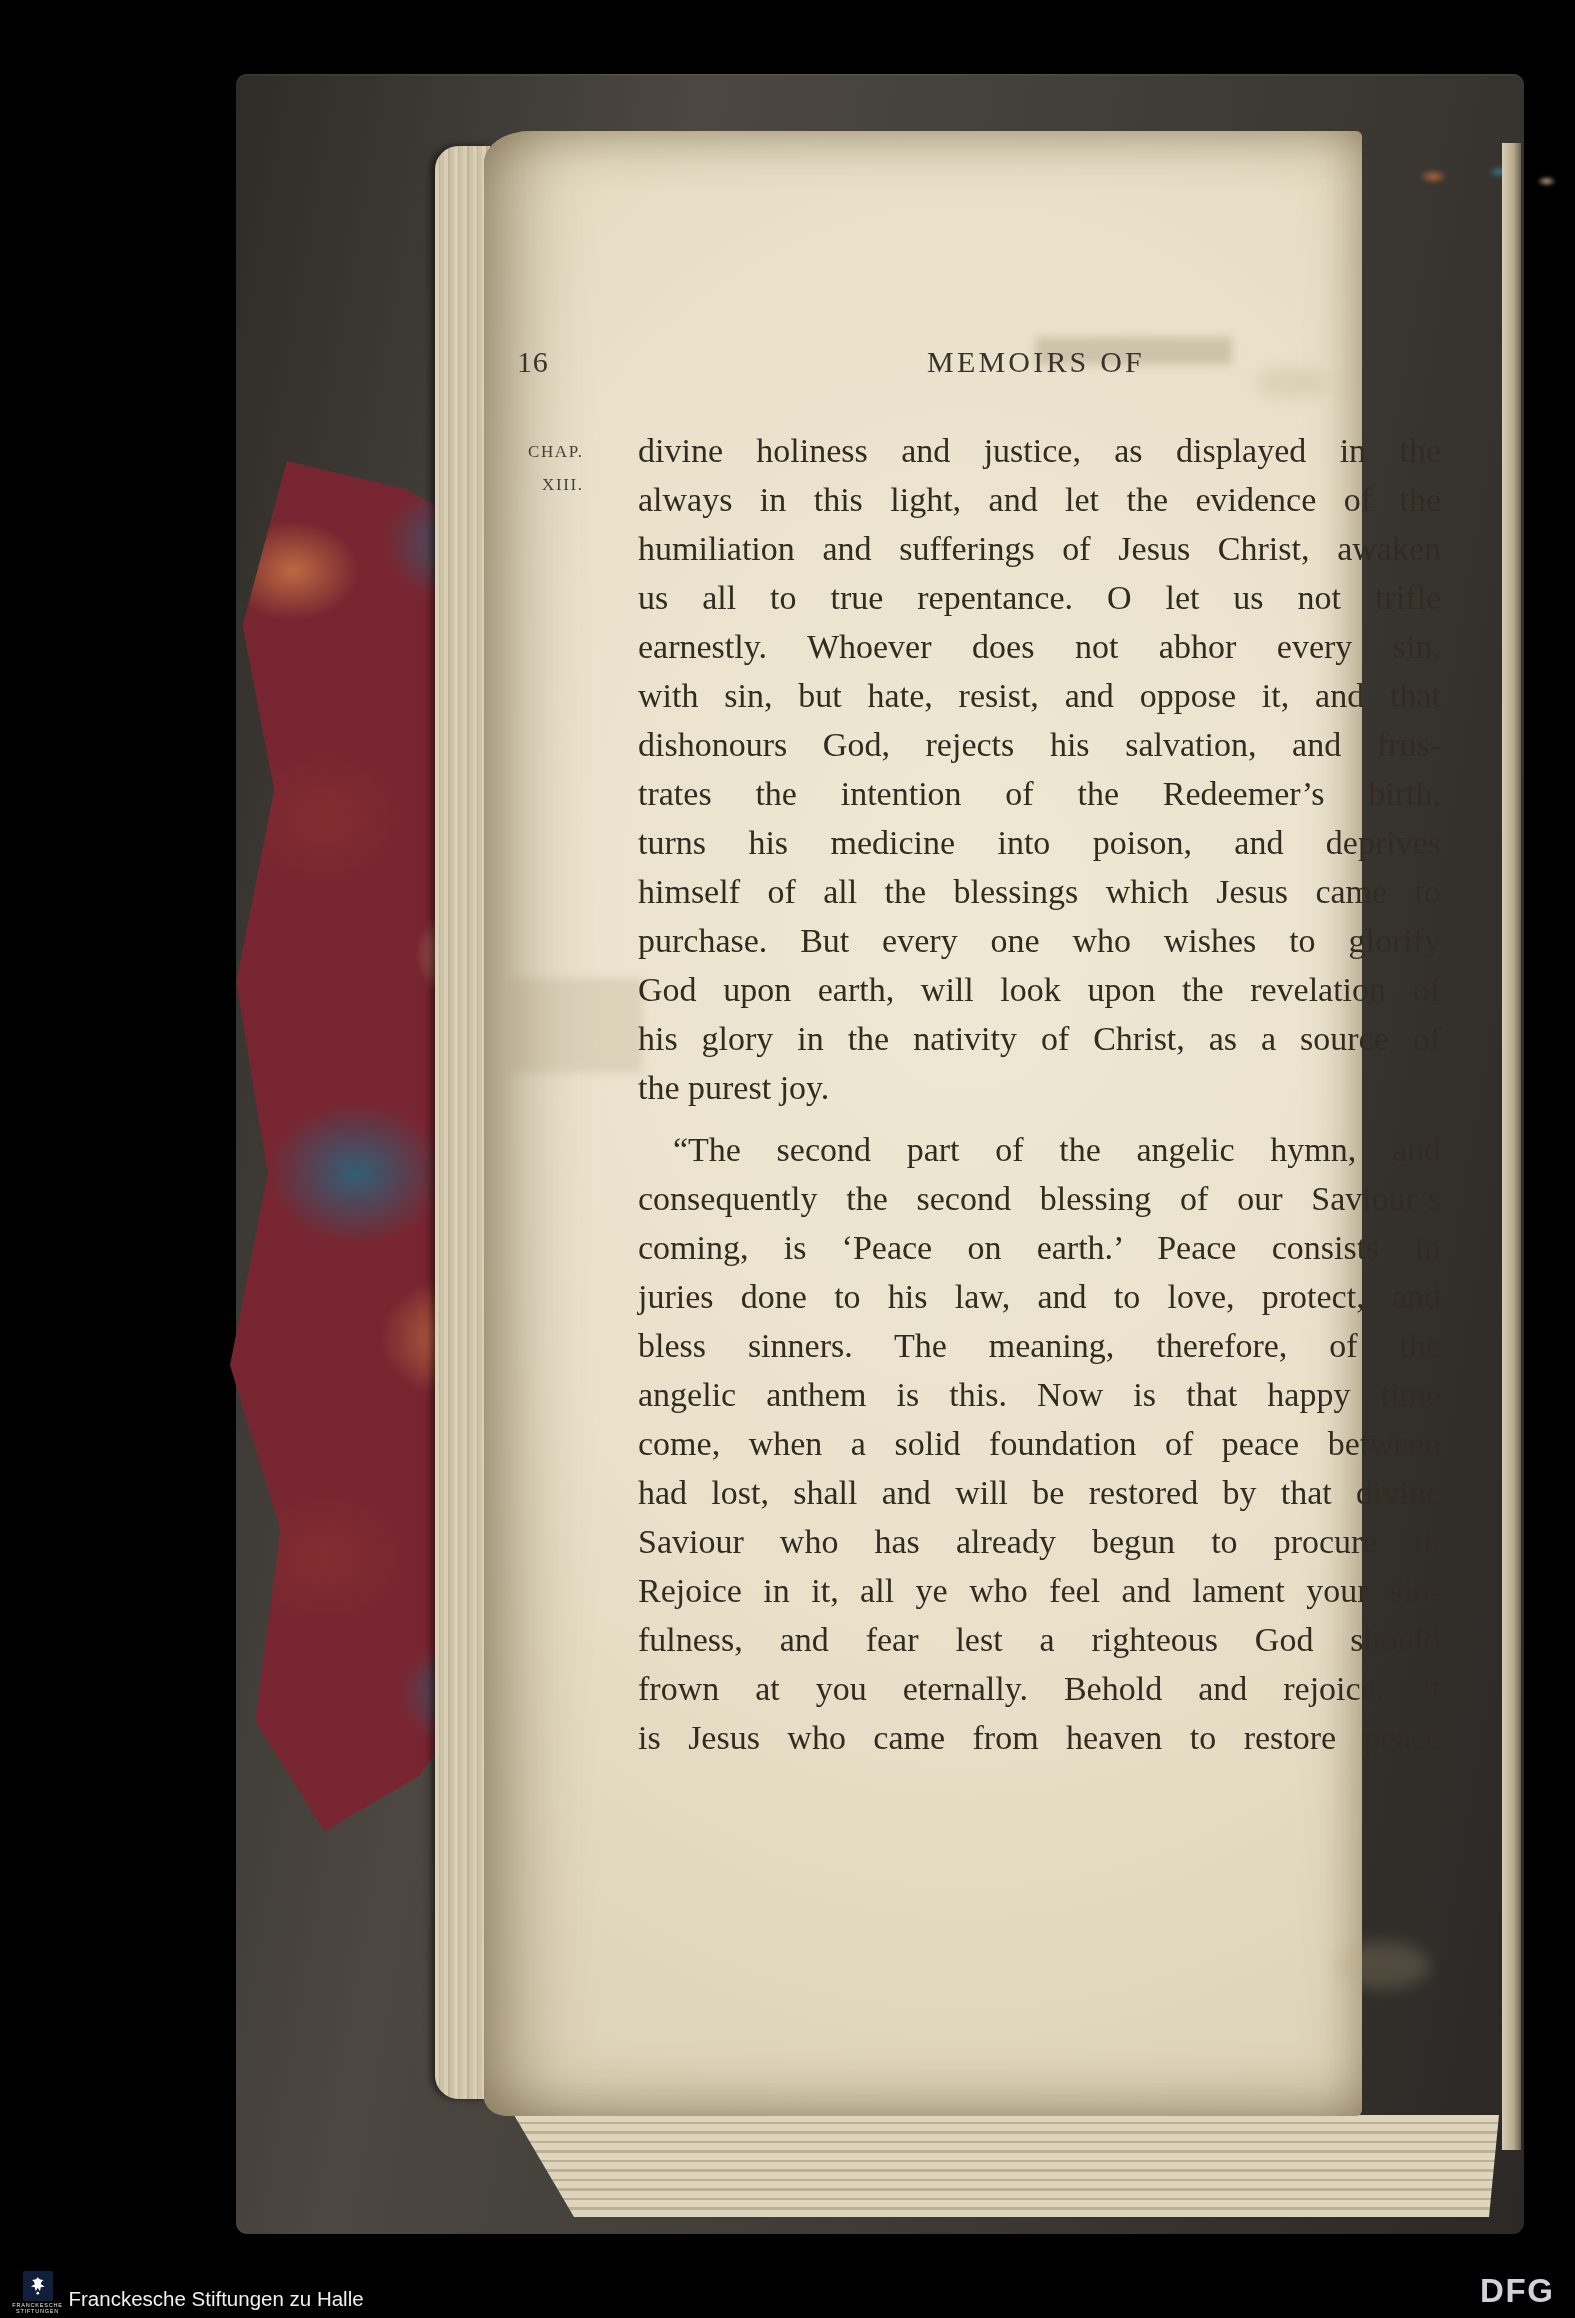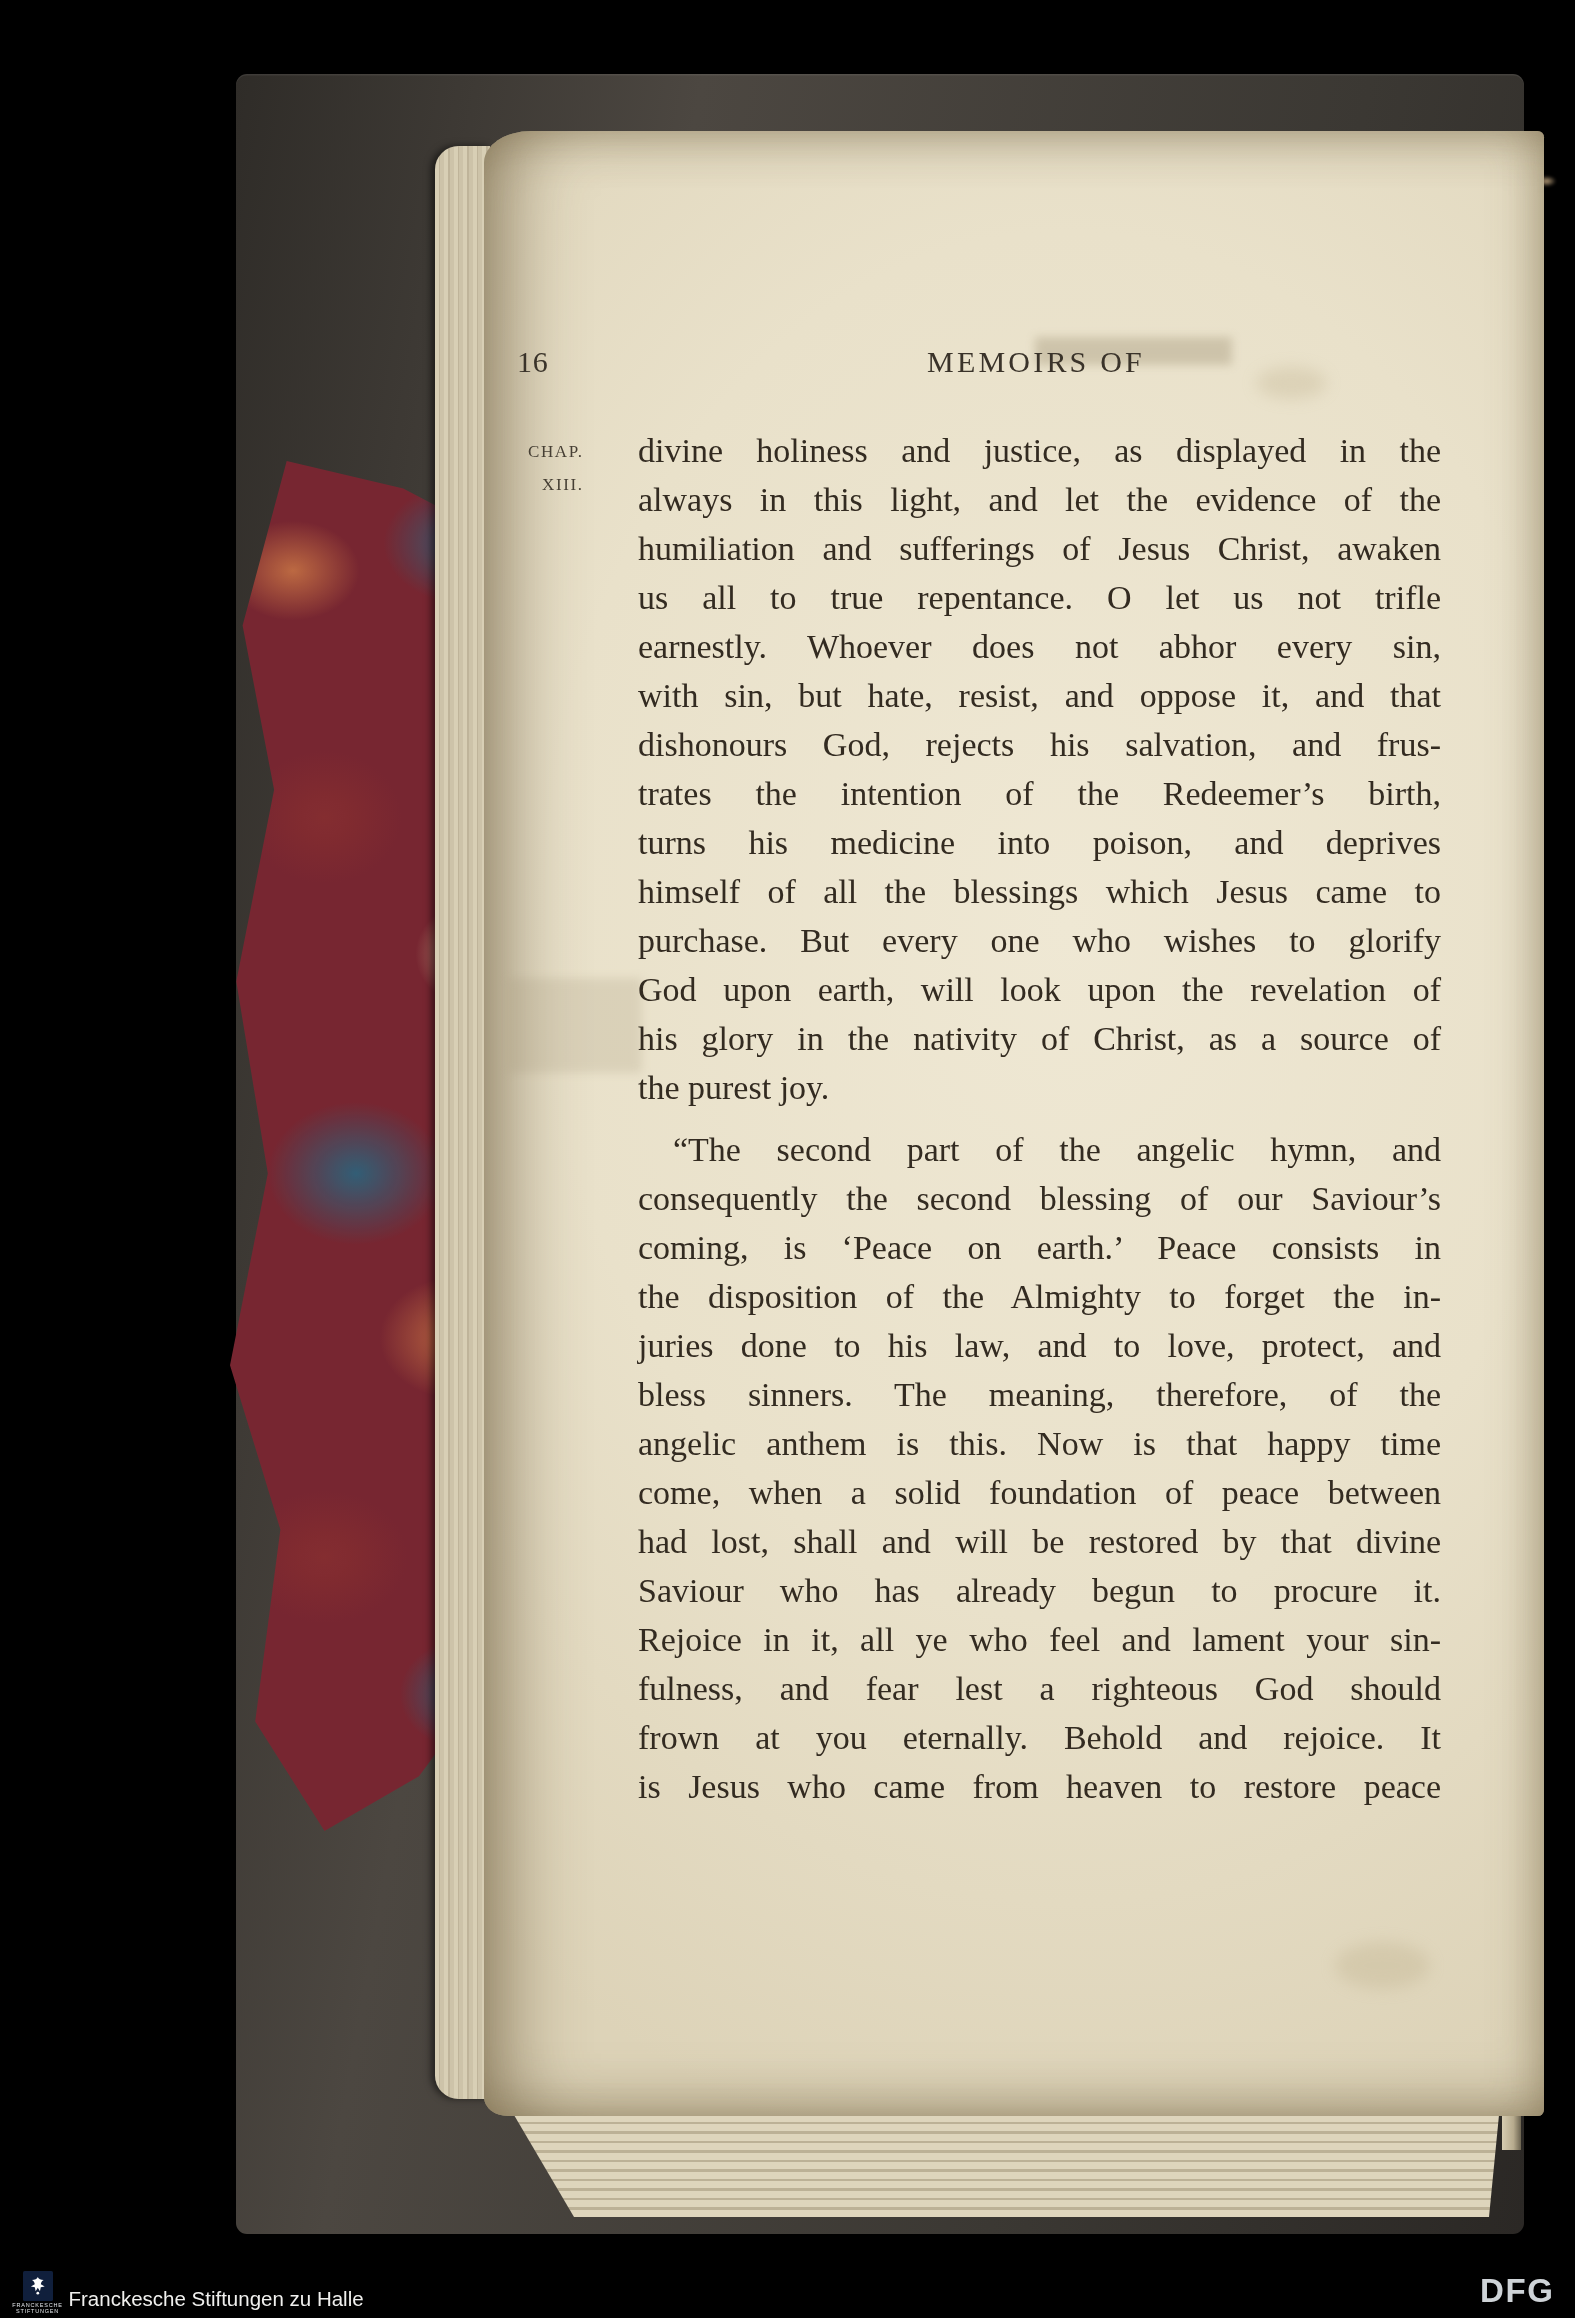--- a/index.html
+++ b/index.html
@@ -49,21 +49,21 @@
   .page-edges-bottom{
     position:absolute;left:504px;top:2115px;width:1000px;height:102px;
     background:repeating-linear-gradient(180deg,#ded5bc 0 7px,#bcb196 7px 9.5px);
     clip-path:polygon(1% 0,99.5% 0,98.5% 100%,7% 100%);
   }
   .page-right-edge{
     position:absolute;left:1502px;top:143px;width:19px;height:2007px;
     background:linear-gradient(90deg,#d6ccb1,#b7ab8e 60%,#6b6350);
   }
   .book-page{
-    position:absolute;left:484px;top:131px;width:1060px;height:1985px;
+    position:absolute;left:484px;top:131px;width:878px;height:1985px;
     background:
       radial-gradient(945px 1260px at 55% 40%, #efe8d4 0%, #e9e1ca 55%, #ddd3b8 100%);
     border-radius:47px 6.3px 6.3px 23.6px / 31.5px 6.3px 6.3px 19px;
     box-shadow:
       inset 55px 0 71px -23.6px rgba(88,70,40,.45),
       inset -27px 0 47px -19px rgba(110,92,58,.35),
       inset 0 23.6px 47px -15.8px rgba(110,92,58,.30),
       inset 0 -31.5px 55px -19px rgba(110,92,58,.35);
   }
   
@@ -154,21 +154,20 @@
         <div class="tline">himself of all the blessings which Jesus came to</div>
         <div class="tline">purchase. But every one who wishes to glorify</div>
         <div class="tline">God upon earth, will look upon the revelation of</div>
         <div class="tline">his glory in the nativity of Christ, as a source of</div>
         <div class="tline endline">the purest joy.</div>
       </div>
     <div class="paragraph">
         <div class="tline indent">“The second part of the angelic hymn, and</div>
         <div class="tline">consequently the second blessing of our Saviour’s</div>
         <div class="tline">coming, is ‘Peace on earth.’ Peace consists in</div>
-        <div class="tline">the disposition of the Almighty to forget the in-</div>
         <div class="tline">juries done to his law, and to love, protect, and</div>
         <div class="tline">bless sinners. The meaning, therefore, of the</div>
         <div class="tline">angelic anthem is this. Now is that happy time</div>
         <div class="tline">come, when a solid foundation of peace between</div>
         <div class="tline">had lost, shall and will be restored by that divine</div>
         <div class="tline">Saviour who has already begun to procure it.</div>
         <div class="tline">Rejoice in it, all ye who feel and lament your sin-</div>
         <div class="tline">fulness, and fear lest a righteous God should</div>
         <div class="tline">frown at you eternally. Behold and rejoice. It</div>
         <div class="tline">is Jesus who came from heaven to restore peace</div>

